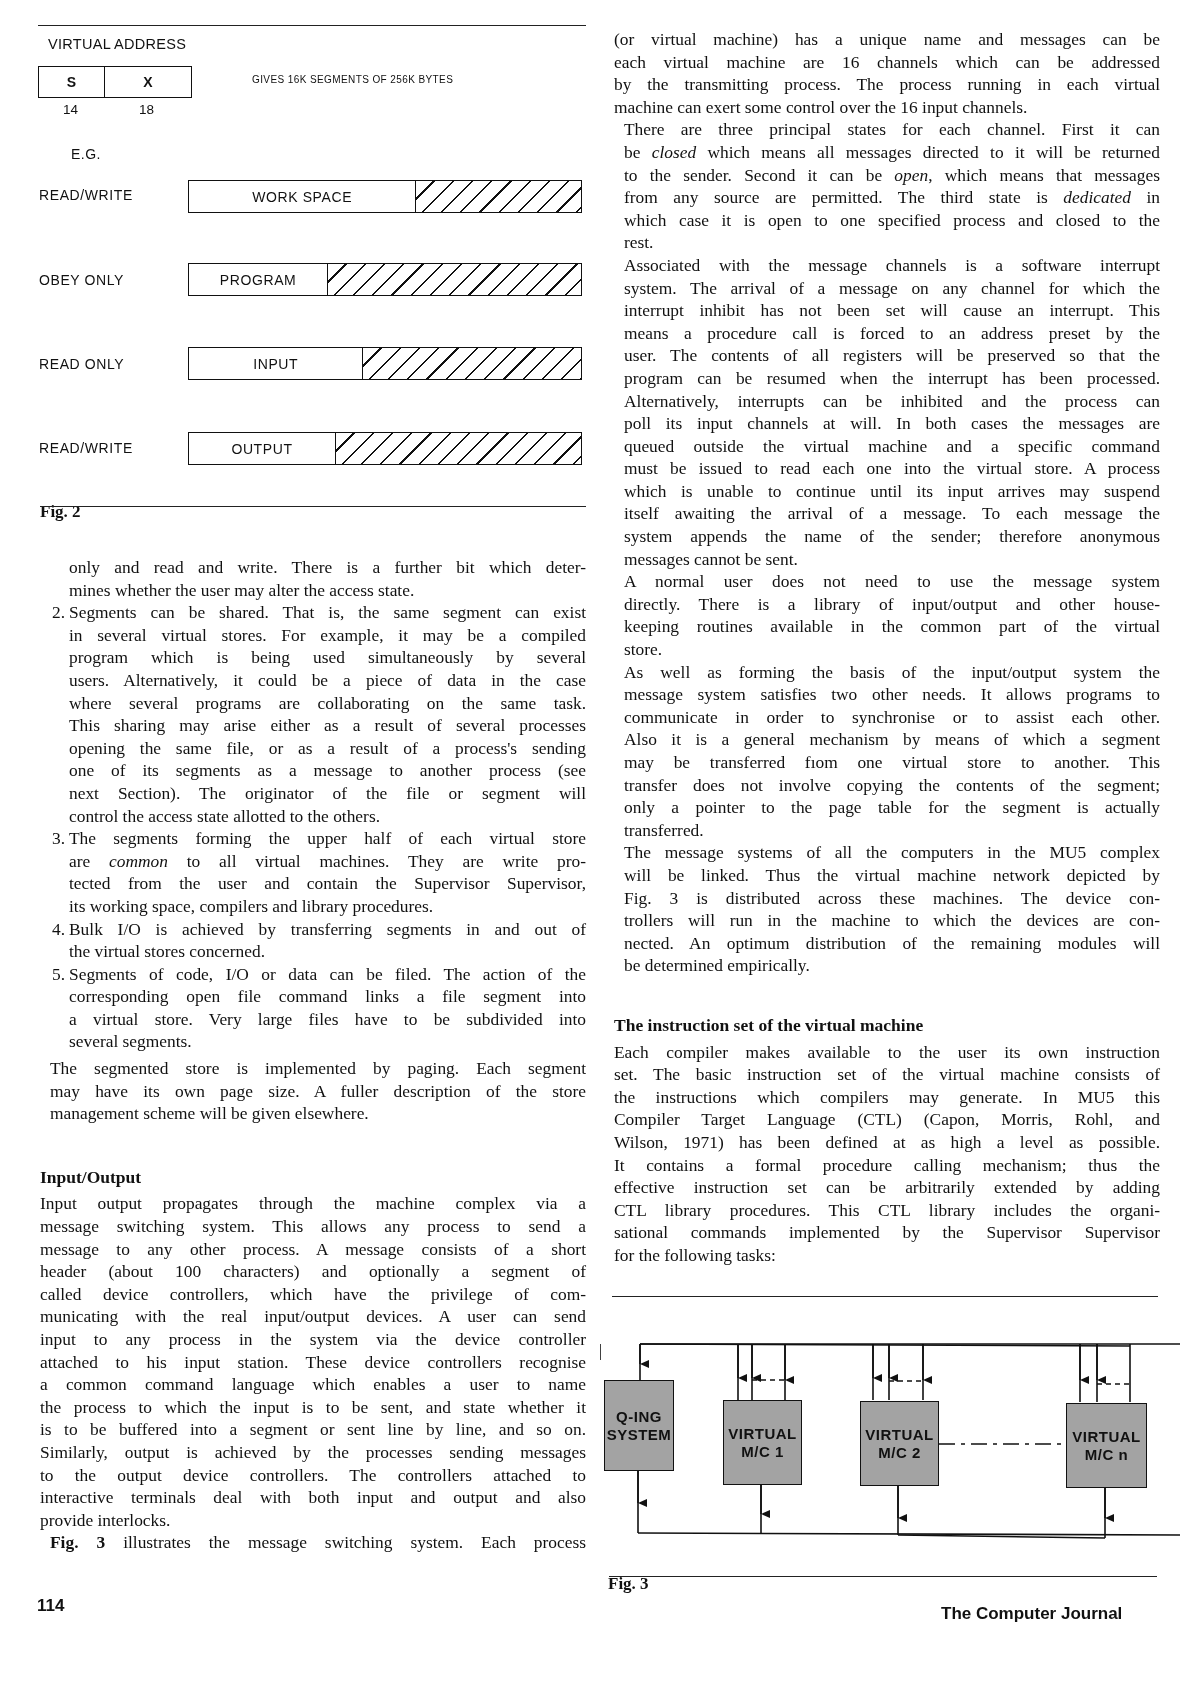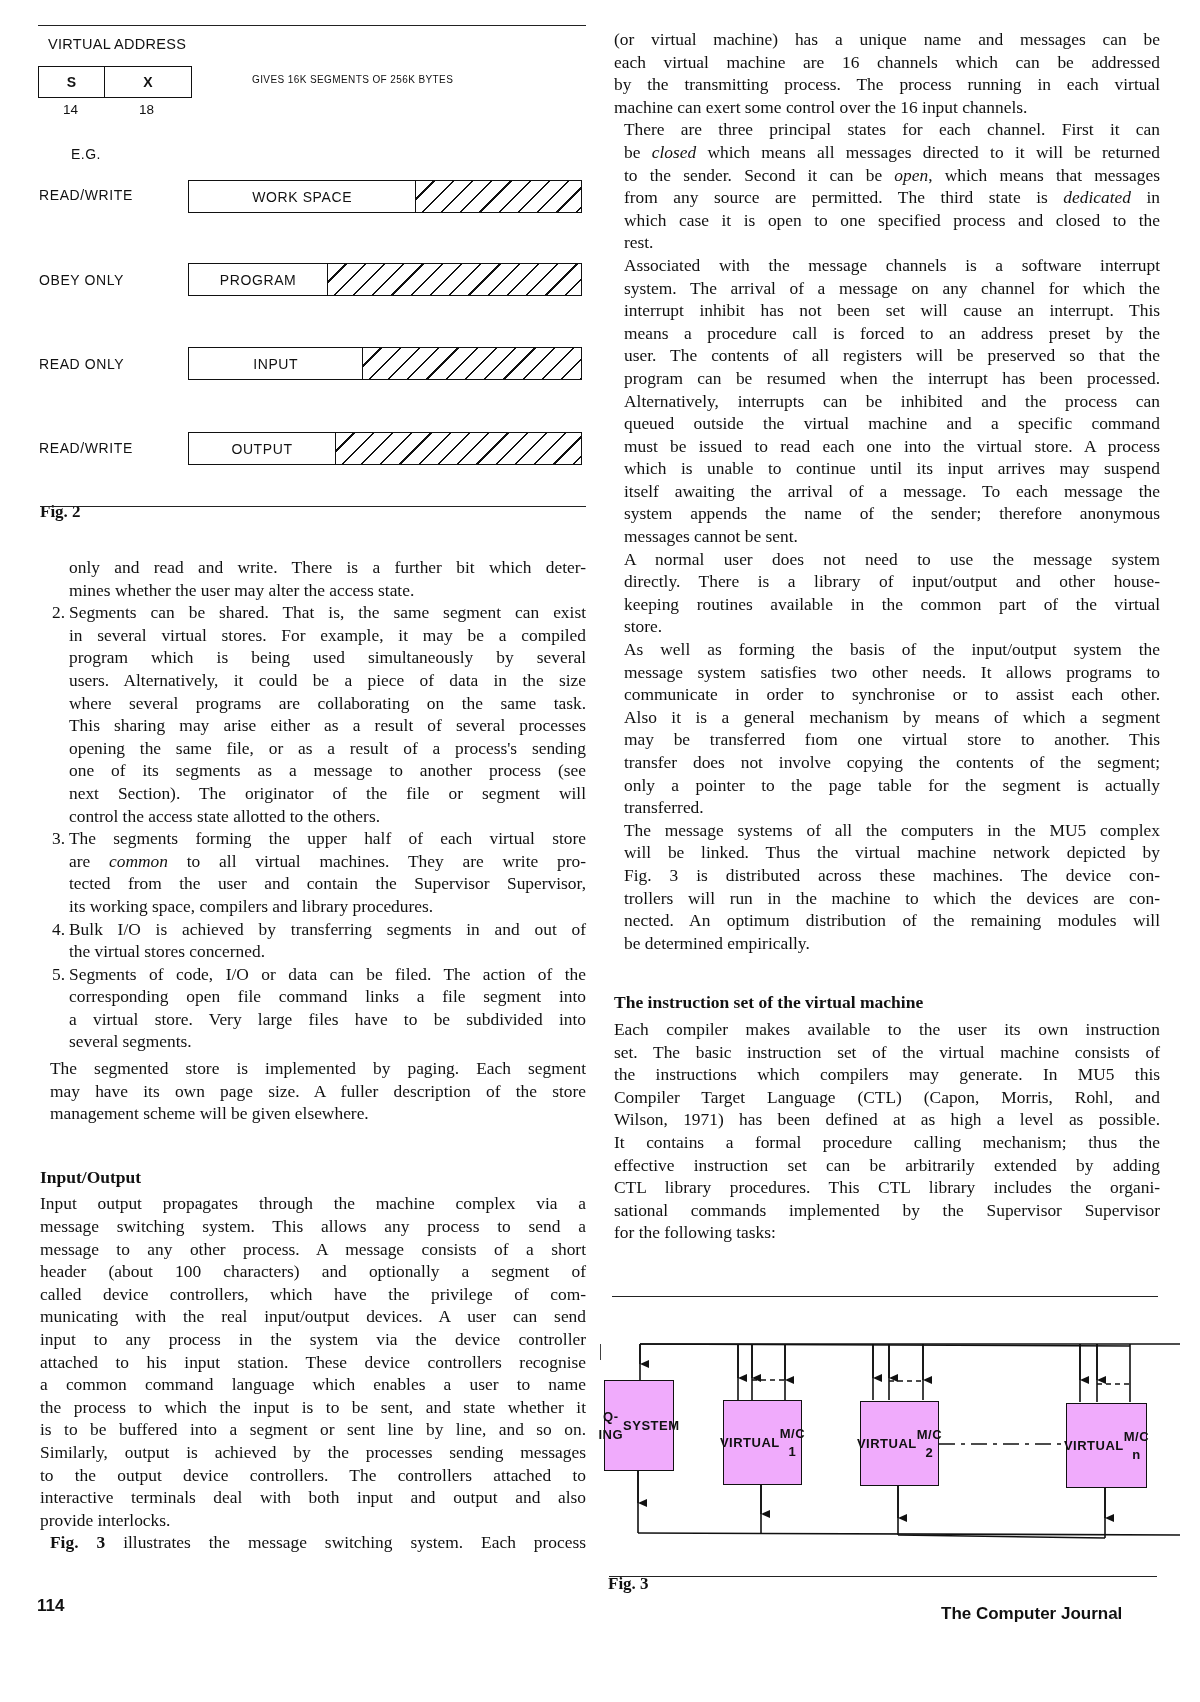--- a/index.html
+++ b/index.html
@@ -32,21 +32,21 @@
   .indent { padding-left: 10px; }
   .li { display: flex; }
   .li-num { width: 29px; flex: none; text-align: right; padding-right: 4px; box-sizing: border-box; }
   .li-body { flex: 1; }
   .heading { font-weight: bold; font-size: 17.5px; }
   em { font-style: italic; }
 
   
   .fig3 { position: absolute; left: 600px; top: 1318px; width: 580px; height: 250px; }
   .fig3 svg { position: absolute; left: 0; top: 0; }
-  .f3box { position: absolute; border: 1.6px solid #111; box-sizing: border-box; display: flex; align-items: center; justify-content: center; font-size: 13px; font-weight: bold; letter-spacing: 0.5px; line-height: 18px; text-align: center; background: #f0abfc; }
+  .f3box { position: absolute; border: 1.6px solid #111; box-sizing: border-box; display: flex; flex-direction: column; align-items: center; justify-content: center; font-size: 15px; font-weight: bold; letter-spacing: 0.5px; line-height: 18px; text-align: center; background: #a3a3a3; }
 
   .folio { left: 37px; top: 1596px; font-size: 17px; font-weight: bold; }
   .journal { left: 941px; top: 1604px; font-size: 17px; font-weight: bold; }
 </style>
 </head>
 <body>
 
 <div class="rule" style="left:38px; top:25px; width:548px;"></div>
 
 <div class="abs sans fig2-title">VIRTUAL ADDRESS</div>
@@ -97,21 +97,21 @@
         <span class="line last">mines whether the user may alter the access state.</span>
       </div>
   </div>
   <div id="list-items">
       <div class="li">
         <div class="li-num">2.</div>
         <div class="li-body">
           <span class="line">Segments can be shared. That is, the same segment can exist</span>
           <span class="line">in several virtual stores. For example, it may be a compiled</span>
           <span class="line">program which is being used simultaneously by several</span>
-          <span class="line">users. Alternatively, it could be a piece of data in the size</span>
+          <span class="line">users. Alternatively, it could be a piece of data in the case</span>
           <span class="line">where several programs are collaborating on the same task.</span>
           <span class="line">This sharing may arise either as a result of several processes</span>
           <span class="line">opening the same file, or as a result of a process's sending</span>
           <span class="line">one of its segments as a message to another process (see</span>
           <span class="line">next Section). The originator of the file or segment will</span>
           <span class="line last">control the access state allotted to the others.</span>
         </div>
       </div>
       <div class="li">
         <div class="li-num">3.</div>
@@ -184,20 +184,21 @@
       <span class="line last">rest.</span>
     </p>
   <p id="r-p3" class="indent">
       <span class="line">Associated with the message channels is a software interrupt</span>
       <span class="line">system. The arrival of a message on any channel for which the</span>
       <span class="line">interrupt inhibit has not been set will cause an interrupt. This</span>
       <span class="line">means a procedure call is forced to an address preset by the</span>
       <span class="line">user. The contents of all registers will be preserved so that the</span>
       <span class="line">program can be resumed when the interrupt has been processed.</span>
       <span class="line">Alternatively, interrupts can be inhibited and the process can</span>
+      <span class="line">poll its input channels at will. In both cases the messages are</span>
       <span class="line">queued outside the virtual machine and a specific command</span>
       <span class="line">must be issued to read each one into the virtual store. A process</span>
       <span class="line">which is unable to continue until its input arrives may suspend</span>
       <span class="line">itself awaiting the arrival of a message. To each message the</span>
       <span class="line">system appends the name of the sender; therefore anonymous</span>
       <span class="line last">messages cannot be sent.</span>
     </p>
   <p id="r-p4" class="indent">
       <span class="line">A normal user does not need to use the message system</span>
       <span class="line">directly. There is a library of input/output and other house-</span>

